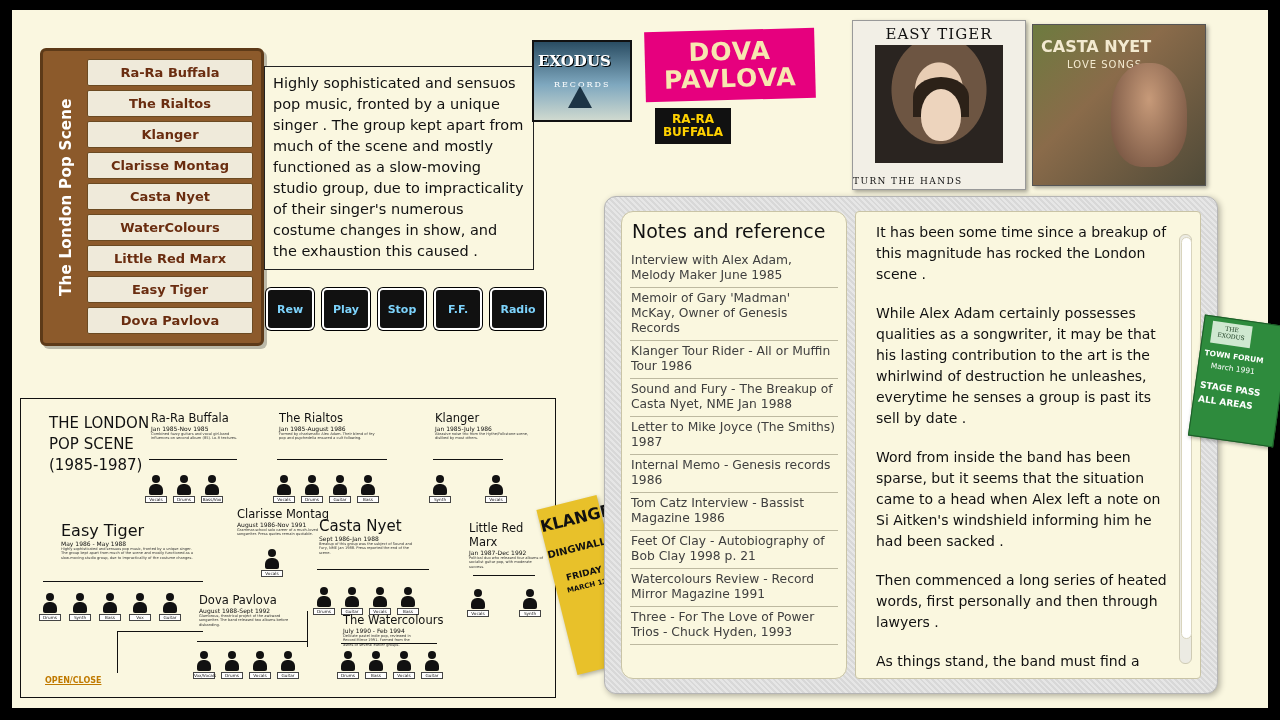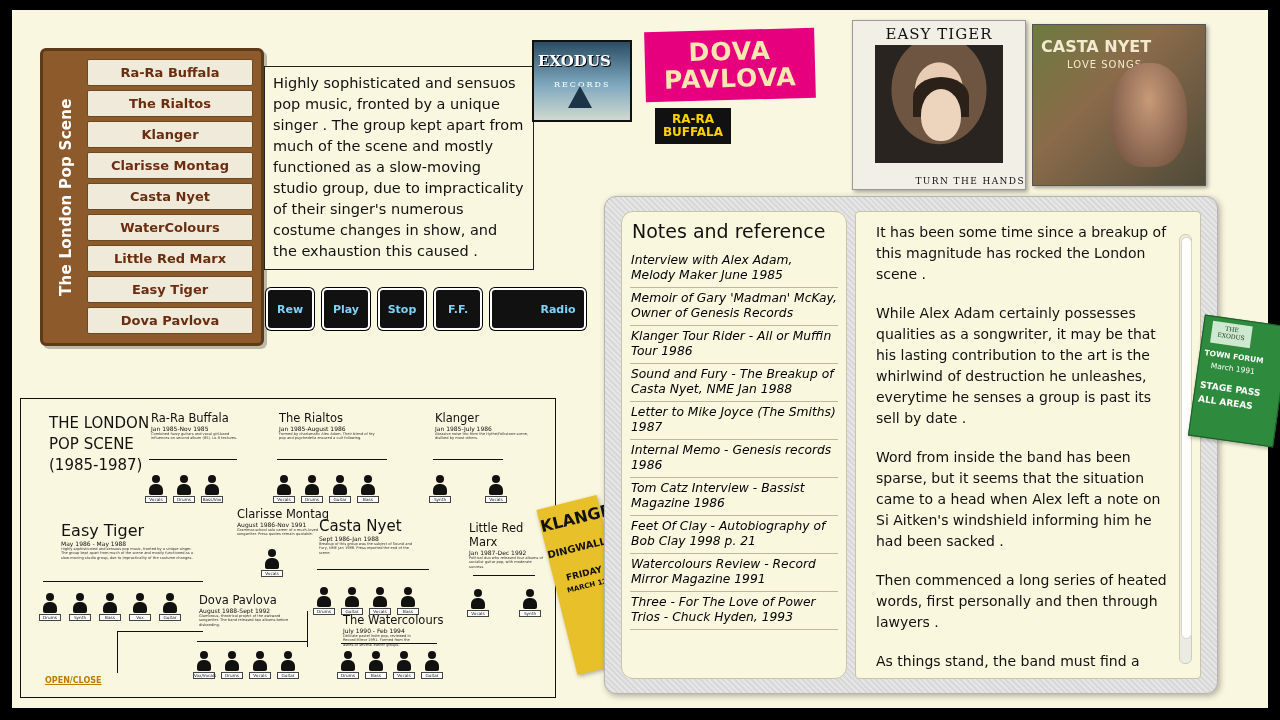--- a/index.html
+++ b/index.html
@@ -25,21 +25,21 @@
   
   #descbox{position:absolute;left:264px;top:66px;width:252px;height:190px;background:#faf7e0;
     border:1px solid #222;padding:6px 8px;font-size:14.5px;line-height:21px;color:#111;
     font-family:"DejaVu Sans",sans-serif;}
 
   
   #transport{position:absolute;left:266px;top:288px;display:flex;gap:8px;}
   .tbtn{background:#111;color:#7dd3fc;border:2px solid #fff;border-radius:5px;width:44px;height:38px;
     display:flex;align-items:center;justify-content:center;font-size:11px;font-weight:bold;
     box-shadow:0 0 0 1px #000;font-family:"DejaVu Sans",sans-serif;}
-  .tbtn.wide{width:52px;padding-left:40px;}
+  .tbtn.wide{width:52px;}
 
   
   #exodus{position:absolute;left:532px;top:40px;width:96px;height:78px;
     background:linear-gradient(#2a4d63,#7fa8bf 55%,#cfd9cf);border:2px solid #111;overflow:hidden;}
   #exodus .ex-text{position:absolute;left:4px;top:10px;color:#fff;font-weight:bold;font-size:15px;
     font-family:"DejaVu Serif",serif;text-shadow:1px 1px 0 #000;}
   #exodus .ex-sub{position:absolute;left:20px;top:30px;color:#fff;font-size:8px;letter-spacing:2px;
     font-family:"DejaVu Serif",serif;margin-top:8px;}
   #exodus .boat{position:absolute;left:34px;top:44px;width:0;height:0;border-left:12px solid transparent;
     border-right:12px solid transparent;border-bottom:22px solid #1c3445;}
@@ -58,21 +58,21 @@
   #easysleeve{position:absolute;left:852px;top:20px;width:172px;height:168px;background:#f2efe6;
     border:1px solid #999;box-shadow:2px 2px 4px rgba(0,0,0,.35);}
   #easysleeve .et-title{position:absolute;top:4px;left:0;width:100%;text-align:center;
     font-family:"DejaVu Serif",serif;font-size:15px;letter-spacing:1px;color:#111;}
   #easysleeve .et-photo{position:absolute;left:22px;top:24px;width:128px;height:118px;
     background:radial-gradient(ellipse at 50% 38%, #e8cdb4 0 26%, #6d5542 27% 52%, #2a2420 53% 100%);}
   #easysleeve .et-face{position:absolute;left:46px;top:44px;width:40px;height:52px;border-radius:50% 50% 46% 46%;
     background:#edd4bd;}
   #easysleeve .et-hair{position:absolute;left:38px;top:32px;width:56px;height:40px;border-radius:50% 50% 0 0;
     background:#2c2118;}
-  #easysleeve .et-sub{position:absolute;bottom:3px;left:0;width:100%;text-align:right;
+  #easysleeve .et-sub{position:absolute;bottom:3px;left:0;width:100%;text-align:left;
     font-family:"DejaVu Serif",serif;font-size:9px;letter-spacing:1.4px;color:#111;}
 
   
   #castasleeve{position:absolute;left:1032px;top:24px;width:172px;height:160px;
     background:linear-gradient(135deg,#6d7b3f,#8a6b4a 40%,#4f4a38);border:1px solid #555;
     box-shadow:2px 2px 4px rgba(0,0,0,.35);overflow:hidden;}
   #castasleeve .cn-title{position:absolute;left:8px;top:12px;color:#f3ead0;font-weight:bold;font-size:16px;
     font-family:"DejaVu Sans",sans-serif;}
   #castasleeve .cn-sub{position:absolute;left:34px;top:34px;color:#f3ead0;font-size:10px;letter-spacing:1px;
     font-family:"DejaVu Sans",sans-serif;}
@@ -101,21 +101,21 @@
   
   #noteswin{position:absolute;left:604px;top:196px;width:612px;height:496px;
     background:#dedede;border:1px solid #b5b5b5;border-radius:12px;
     box-shadow:2px 2px 6px rgba(0,0,0,.3);
     background-image:repeating-linear-gradient(45deg,#d8d8d8 0 2px,#e6e6e6 2px 4px);}
   #noteslist{position:absolute;left:16px;top:14px;width:226px;height:468px;background:#faf7df;
     border:1px solid #c9c4a6;border-radius:12px;padding:6px 8px;box-sizing:border-box;overflow:hidden;}
   #noteslist h2{margin:2px 0 8px 2px;font-size:19px;font-weight:normal;color:#111;
     font-family:"DejaVu Sans",sans-serif;}
   .note-item{border-bottom:1px solid #bdb9a0;padding:3px 1px 4px;font-size:12.3px;line-height:15px;
-    color:#000000;font-family:"DejaVu Sans",sans-serif;font-style:italic;}
+    color:#404040;font-family:"DejaVu Sans",sans-serif;}
   #notesbody{position:absolute;left:250px;top:14px;width:346px;height:468px;background:#faf7df;
     border:1px solid #c9c4a6;border-radius:4px;box-sizing:border-box;padding:10px 28px 10px 12px;
     overflow:hidden;}
   #notesbody p{margin:0 0 18px 8px;font-size:14px;line-height:21px;color:#111;
     font-family:"DejaVu Sans",sans-serif;}
   #notescroll{position:absolute;right:8px;top:22px;width:11px;height:428px;background:#ecebe3;
     border:1px solid #cfcbb4;border-radius:6px;}
   #notescroll .thumb{position:absolute;left:1px;top:2px;width:9px;height:400px;background:#fff;
     border:1px solid #d8d4bd;border-radius:6px;}
 

